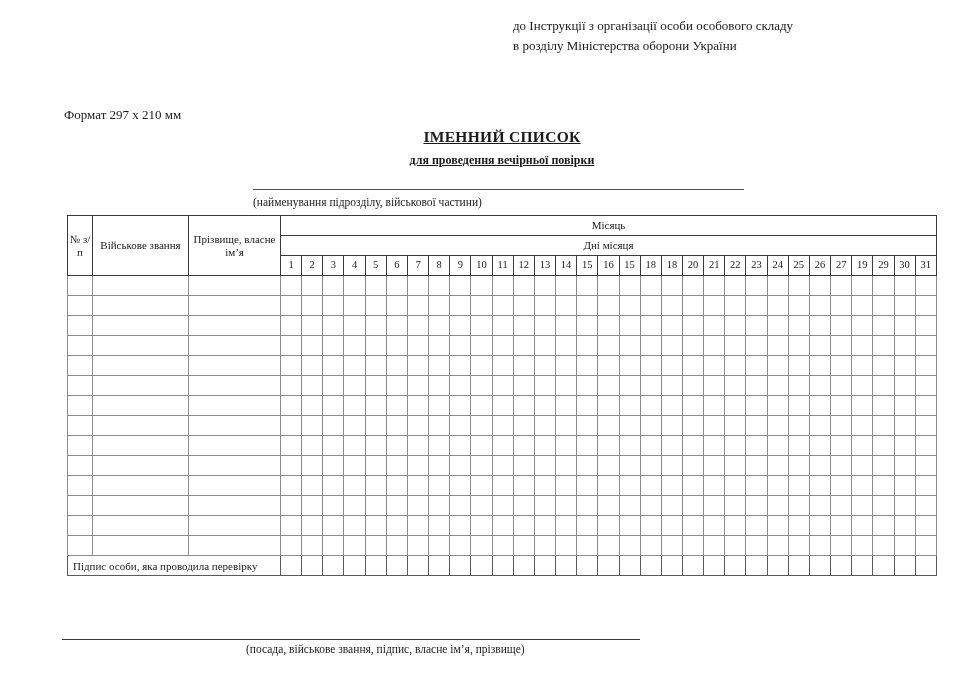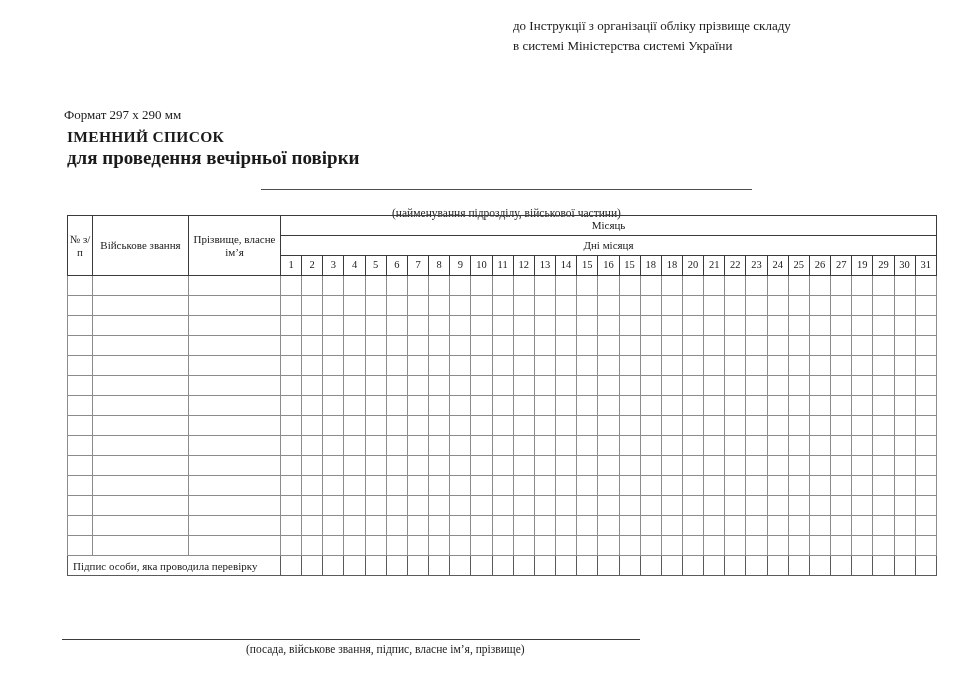--- a/index.html
+++ b/index.html
@@ -17,28 +17,30 @@
     font-size: 13px; line-height: 19.5px;
   }
 
   .format-note {
     position: absolute; left: 64px; top: 107px;
     font-size: 13px;
   }
 
   .title-block {
     position: absolute; left: 67px; top: 128px; width: 870px;
+    text-align: center;
+    text-decoration: underline;
   }
   .title    { font-size: 15.5px; font-weight: bold; letter-spacing: 0.3px; }
-  .subtitle { font-size: 19px; font-weight: bold; margin-top: 1px; }
+  .subtitle { font-size: 12px; font-weight: bold; margin-top: 7px; }
 
   .subdivision {
-    position: absolute; left: 261px; top: 189px; width: 491px;
+    position: absolute; left: 253px; top: 189px; width: 491px;
     border-top: 1px solid #4f4f4f;
-    text-align: center; font-size: 11.5px; padding-top: 17px;
+    text-align: left; font-size: 11.5px; padding-top: 6px;
     color: #222;
   }
 
   table.roll {
     position: absolute; left: 67px; top: 215px; width: 870px;
     border-collapse: collapse; table-layout: fixed;
     border: 1.5px solid var(--frame, #3a3a3a);
   }
   table.roll th {
     font-weight: normal; font-size: 11px; line-height: 1.15;
@@ -70,25 +72,25 @@
   }
   .sig-caption {
     position: absolute; left: 246px; top: 643px;
     font-size: 11.5px; white-space: nowrap; color: #222;
   }
 </style>
 </head>
 <body>
 
 <div class="appendix">
-  <div>до Інструкції з організації обліку прізвище складу</div>
-  <div>в системі Міністерства системі України</div>
+  <div>до Інструкції з організації особи особового складу</div>
+  <div>в розділу Міністерства оборони України</div>
 </div>
 
-<div class="format-note">Формат 297 х 290 мм</div>
+<div class="format-note">Формат 297 х 210 мм</div>
 
 <div class="title-block">
   <div class="title">ІМЕННИЙ СПИСОК</div>
   <div class="subtitle">для проведення вечірньої повірки</div>
 </div>
 
 <div class="subdivision">
   <span>(найменування підрозділу, військової частини)</span>
 </div>
 

